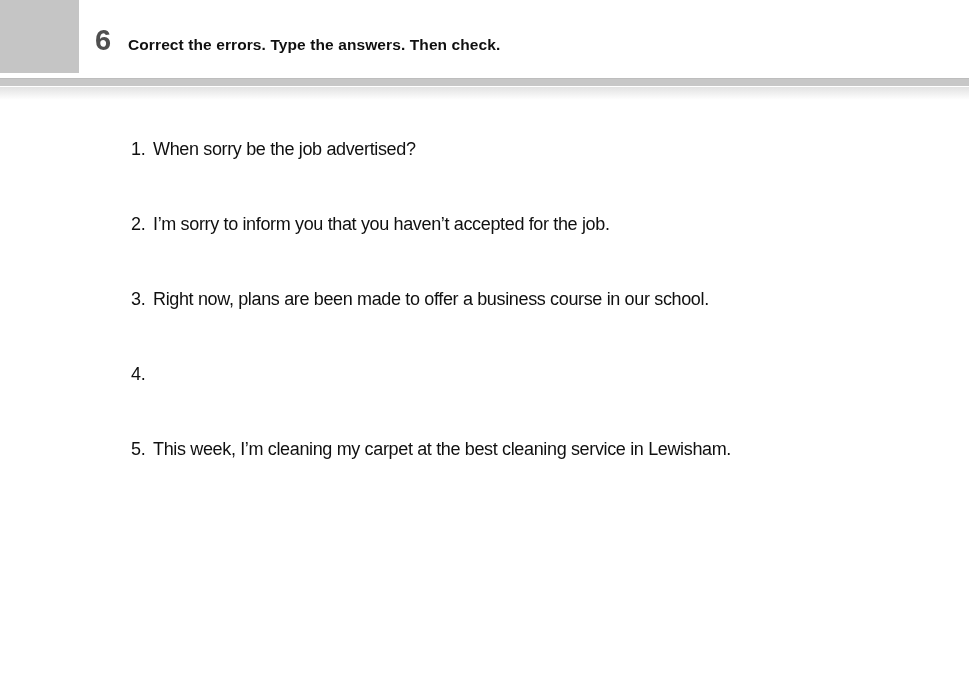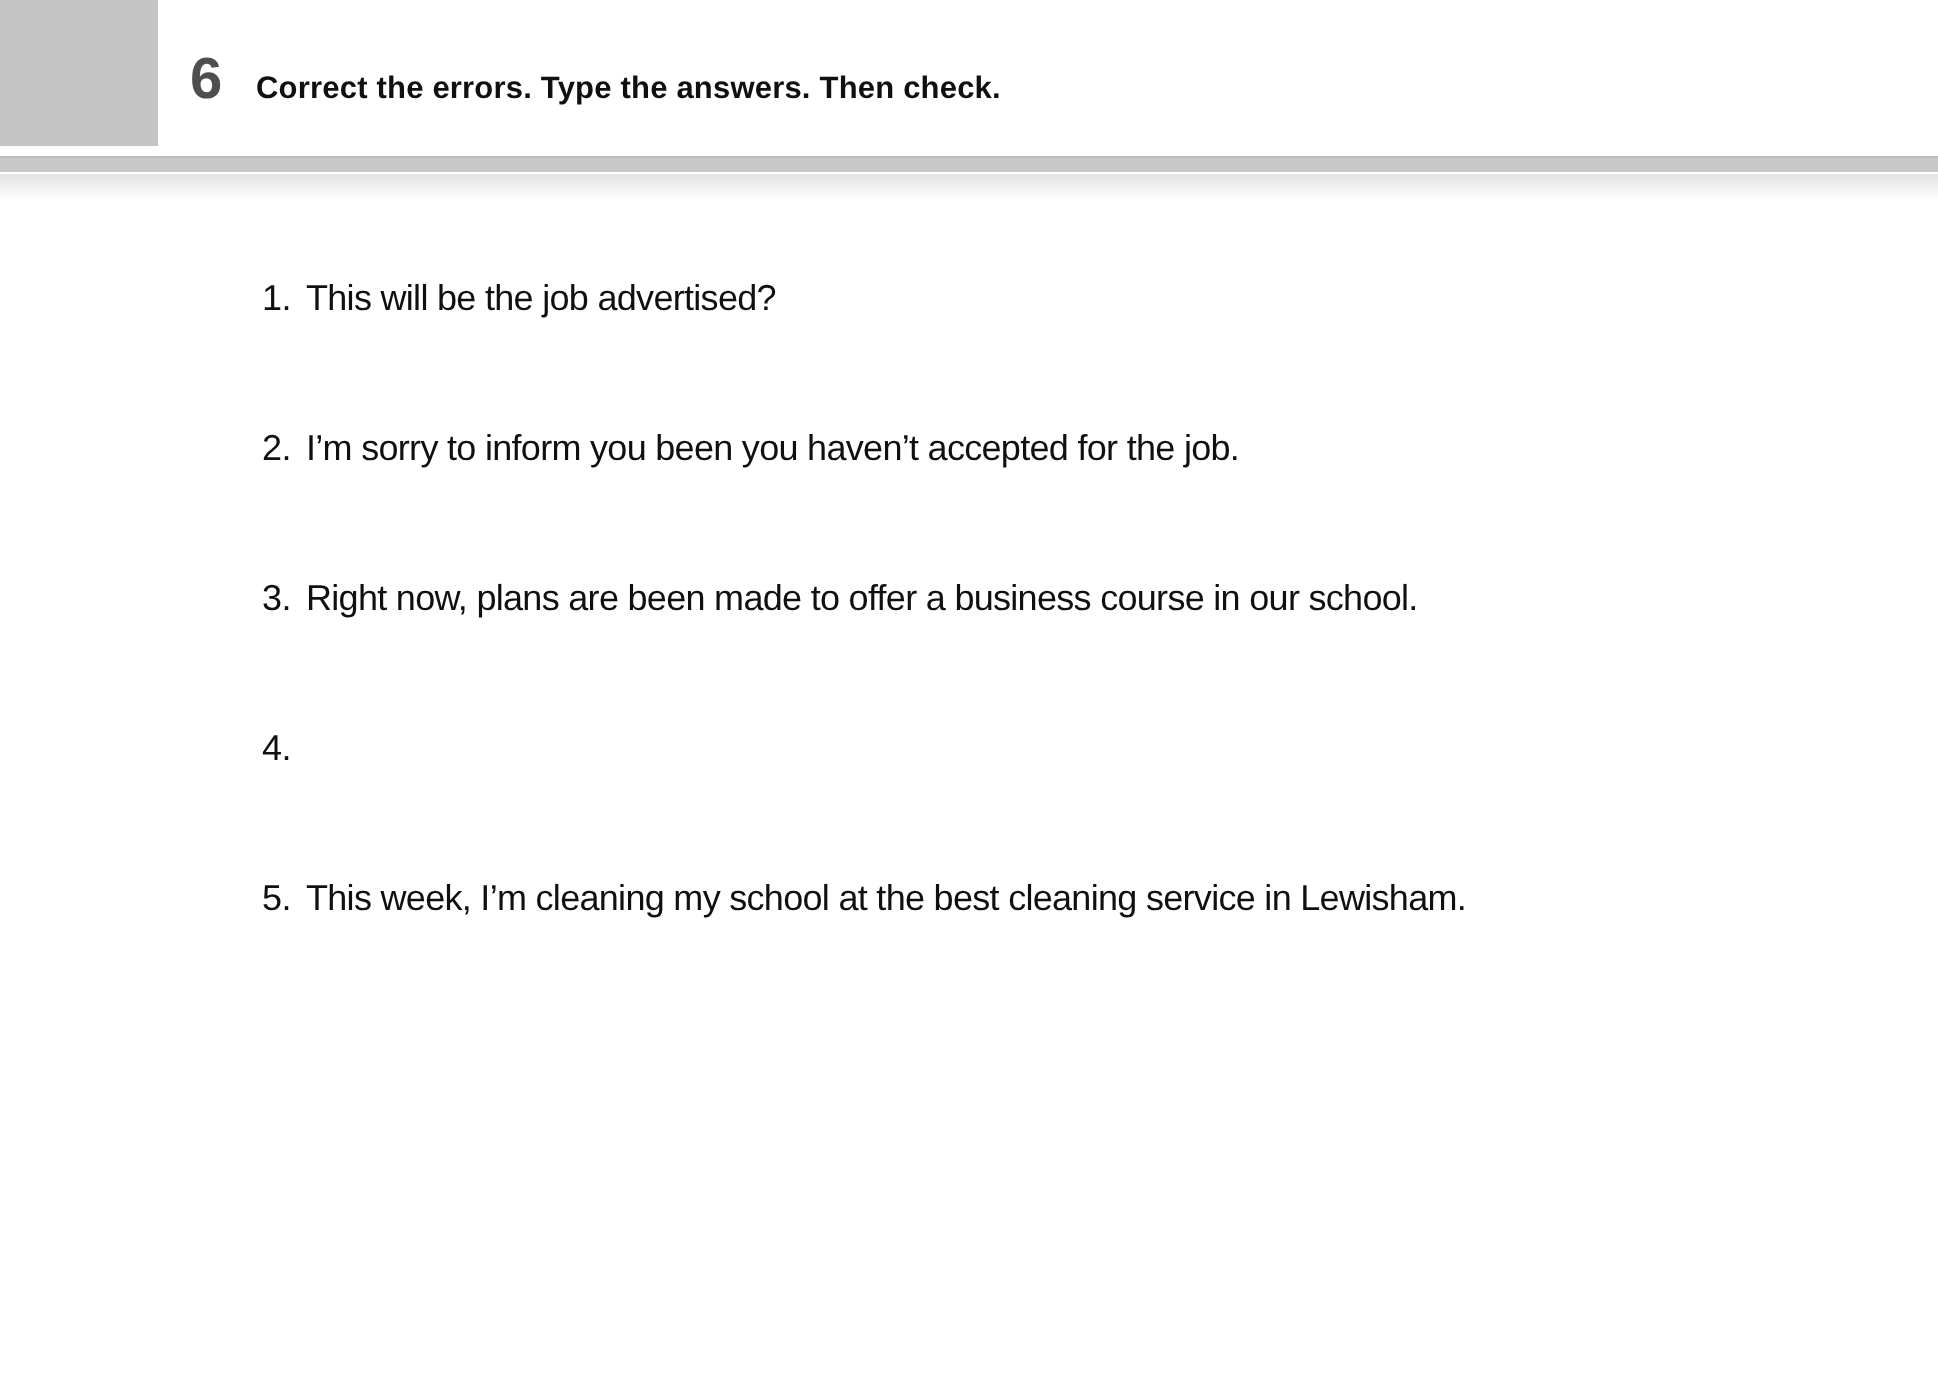--- a/index.html
+++ b/index.html
@@ -110,36 +110,36 @@
 
   <div class="exercise-number">6</div>
 
   <div class="instruction">Correct the errors. Type the answers. Then check.</div>
 
   <div class="divider"></div>
 
   <ol class="sentence-list" id="sentence-list">
   <li class="sentence-row">
     <span class="num">1.</span>
-    <span class="text">This will be the job advertised?</span>
+    <span class="text">When sorry be the job advertised?</span>
   </li>
 
   <li class="sentence-row">
     <span class="num">2.</span>
-    <span class="text">I’m sorry to inform you been you haven’t accepted for the job.</span>
+    <span class="text">I’m sorry to inform you that you haven’t accepted for the job.</span>
   </li>
 
   <li class="sentence-row">
     <span class="num">3.</span>
     <span class="text">Right now, plans are been made to offer a business course in our school.</span>
   </li>
 
   <li class="sentence-row">
     <span class="num">4.</span>
   </li>
 
   <li class="sentence-row">
     <span class="num">5.</span>
-    <span class="text">This week, I’m cleaning my school at the best cleaning service in Lewisham.</span>
+    <span class="text">This week, I’m cleaning my carpet at the best cleaning service in Lewisham.</span>
   </li>
 </ol>
 
 </div>
 
 </body></html>

